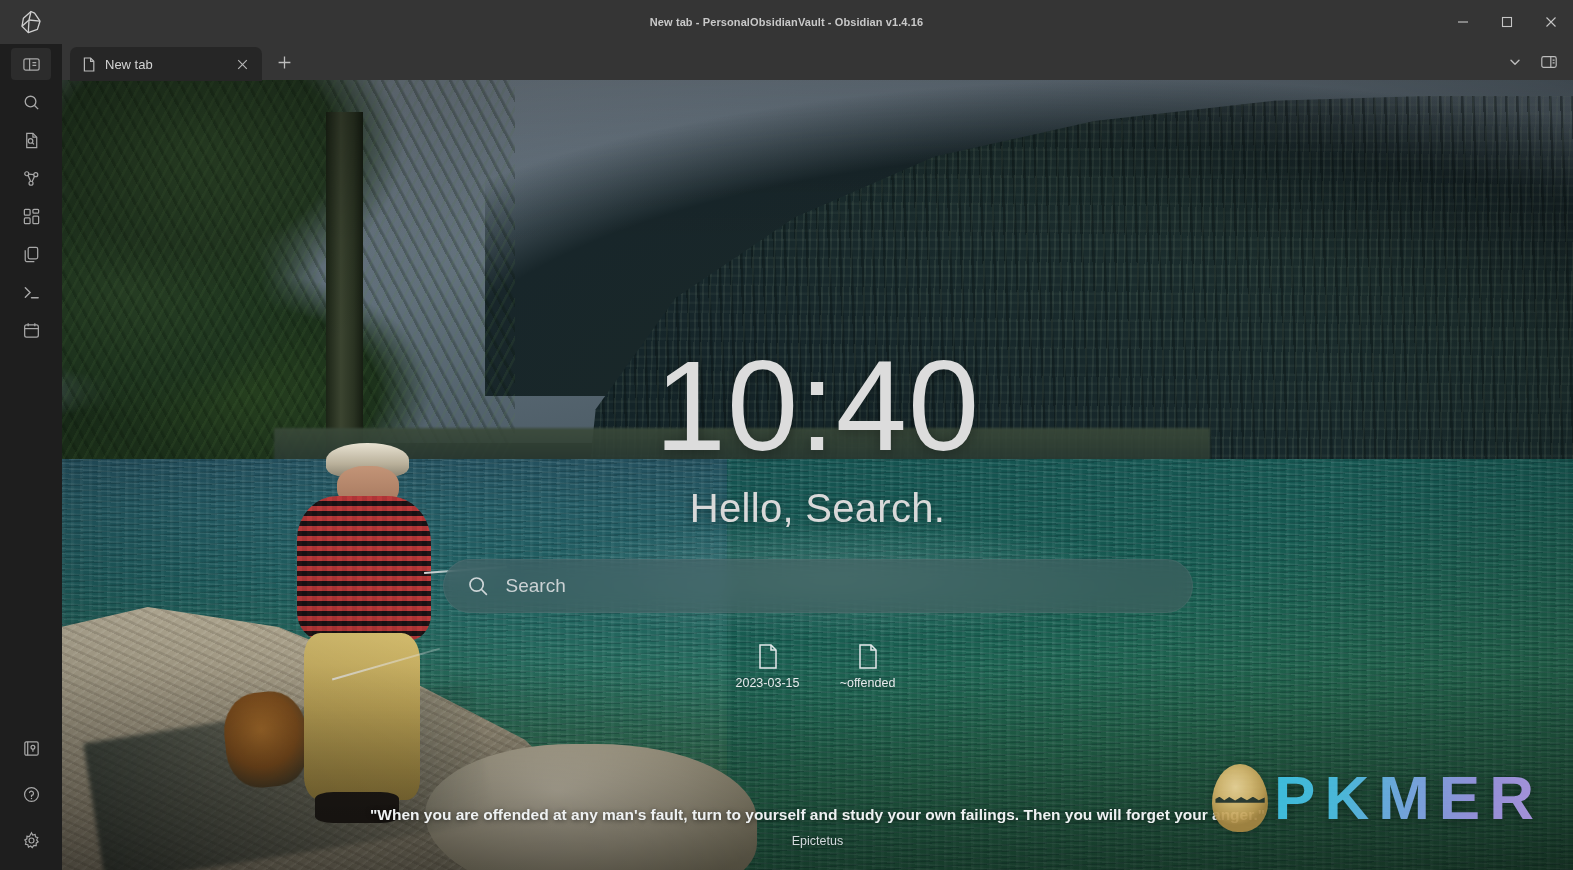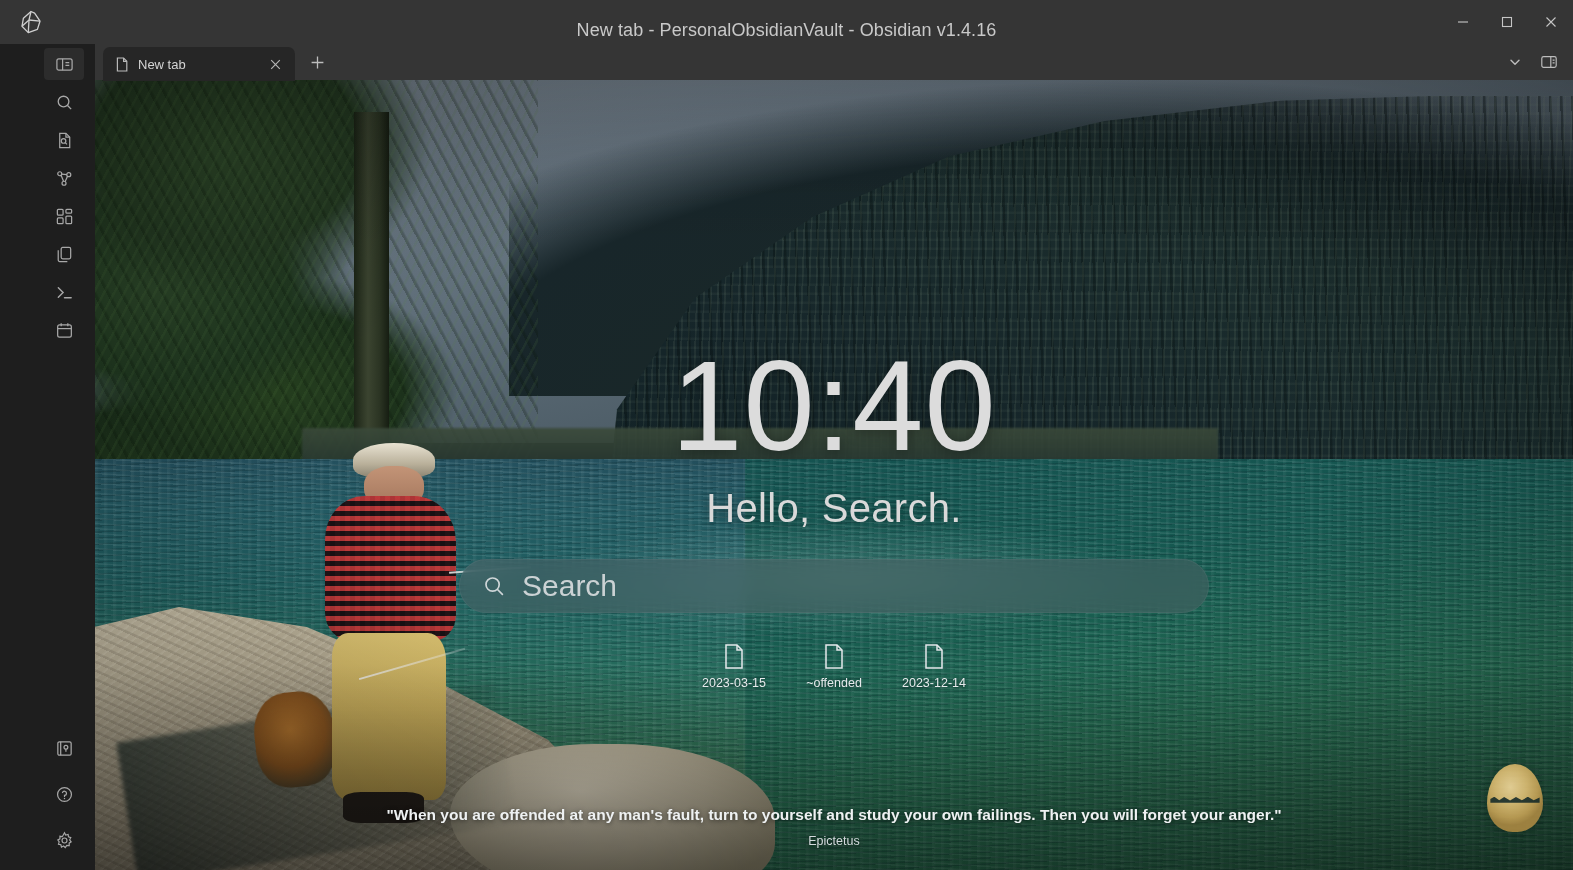--- a/index.html
+++ b/index.html
@@ -28,38 +28,37 @@
     z-index: 40;
   }
   .titlebar-logo {
     width: 62px; height: 44px;
     display: flex; align-items: center; justify-content: center;
   }
   .titlebar-title {
     position: absolute;
     left: 0; right: 0; top: 0; height: 44px;
     display: flex; align-items: center; justify-content: center;
-    font-size: 18px; font-weight: normal;
+    font-size: 11px; font-weight: bold;
     color: #c9c9c9;
     letter-spacing: 0.1px;
     pointer-events: none;
-    margin-top: 8px;
   }
   .win-controls {
     position: absolute; right: 0; top: 0;
     height: 44px; display: flex; align-items: stretch;
   }
   .win-btn {
     width: 44px; height: 44px;
     display: flex; align-items: center; justify-content: center;
     color: #c6c6c6;
   }
 
   
-  .body-row { display: flex; flex: 1 1 auto; min-height: 0; padding-left: 33px; }
+  .body-row { display: flex; flex: 1 1 auto; min-height: 0; }
 
   
   .ribbon {
     width: 62px;
     background: #1e1e1e;
     display: flex; flex-direction: column;
     align-items: center;
     padding-top: 4px;
     flex: 0 0 62px;
     z-index: 30;
@@ -338,21 +337,21 @@
     display: flex; align-items: center;
     padding: 0 22px;
     gap: 16px;
     border: 1px solid rgba(255,255,255,.05);
   }
   .search-icon { color: #cfd6d8; display: flex; align-items: center; flex: 0 0 auto; }
   .search-input {
     flex: 1 1 auto;
     background: transparent; border: none; outline: none;
     font-family: "Liberation Sans", sans-serif;
-    font-size: 30px; font-weight: 300;
+    font-size: 19px; font-weight: 300;
     color: #fef9c3;
   }
   .search-input::placeholder { color: #cbd2d4; opacity: 1; }
 
   .shortcuts {
     margin-top: 26px;
     display: flex;
     gap: 0px;
   }
   .shortcut {
@@ -682,38 +681,30 @@
             <div class="shortcut">
               <span class="sc-icon">
                 <svg width="24" height="27" viewBox="0 0 24 27" fill="none" stroke="currentColor" stroke-width="1.5">
                   <path d="M4 2 H15 L20 7 V25 H4 Z"></path>
                     <path d="M15 2 V7 H20"></path>
                 </svg>
               </span>
               <span class="sc-label">~offended</span>
             </div>
 
-            <div class="shortcut">
-              <span class="sc-icon">
-                <svg width="24" height="27" viewBox="0 0 24 27" fill="none" stroke="currentColor" stroke-width="1.5">
-                  <path d="M4 2 H15 L20 7 V25 H4 Z"></path>
-                    <path d="M15 2 V7 H20"></path>
-                </svg>
-              </span>
-              <span class="sc-label">2023-12-14</span>
-            </div>
 
           </div>
         </div>
 
         <div class="quote-block">
           <div class="quote-text">"When you are offended at any man's fault, turn to yourself and study your own failings. Then you will forget your anger."</div>
           <div class="quote-author">Epictetus</div>
         </div>
 
         <div class="watermark">
           <div class="wm-egg"></div>
+          <div class="wm-text">PKMER</div>
         </div>
 
       </div>
     </div>
   </div>
 </div>
 
 </body></html>

